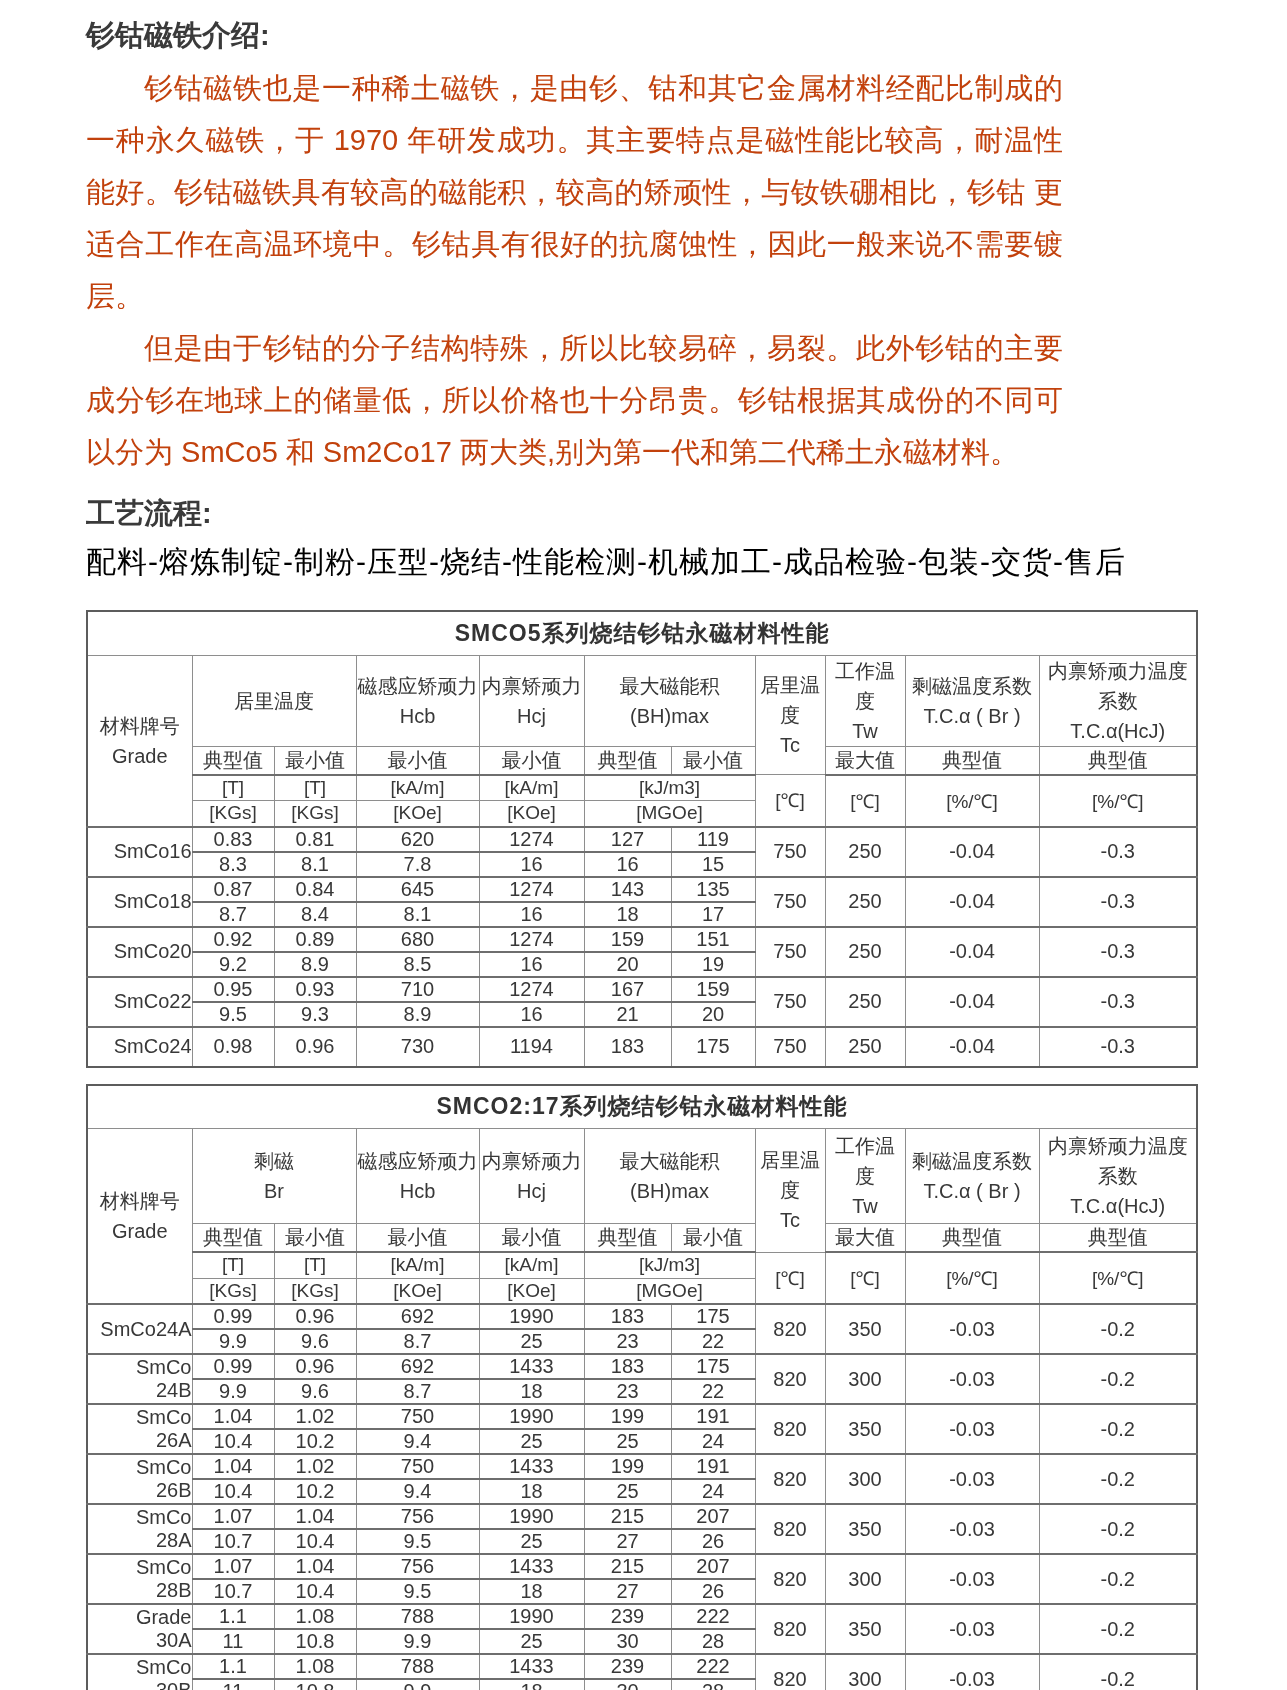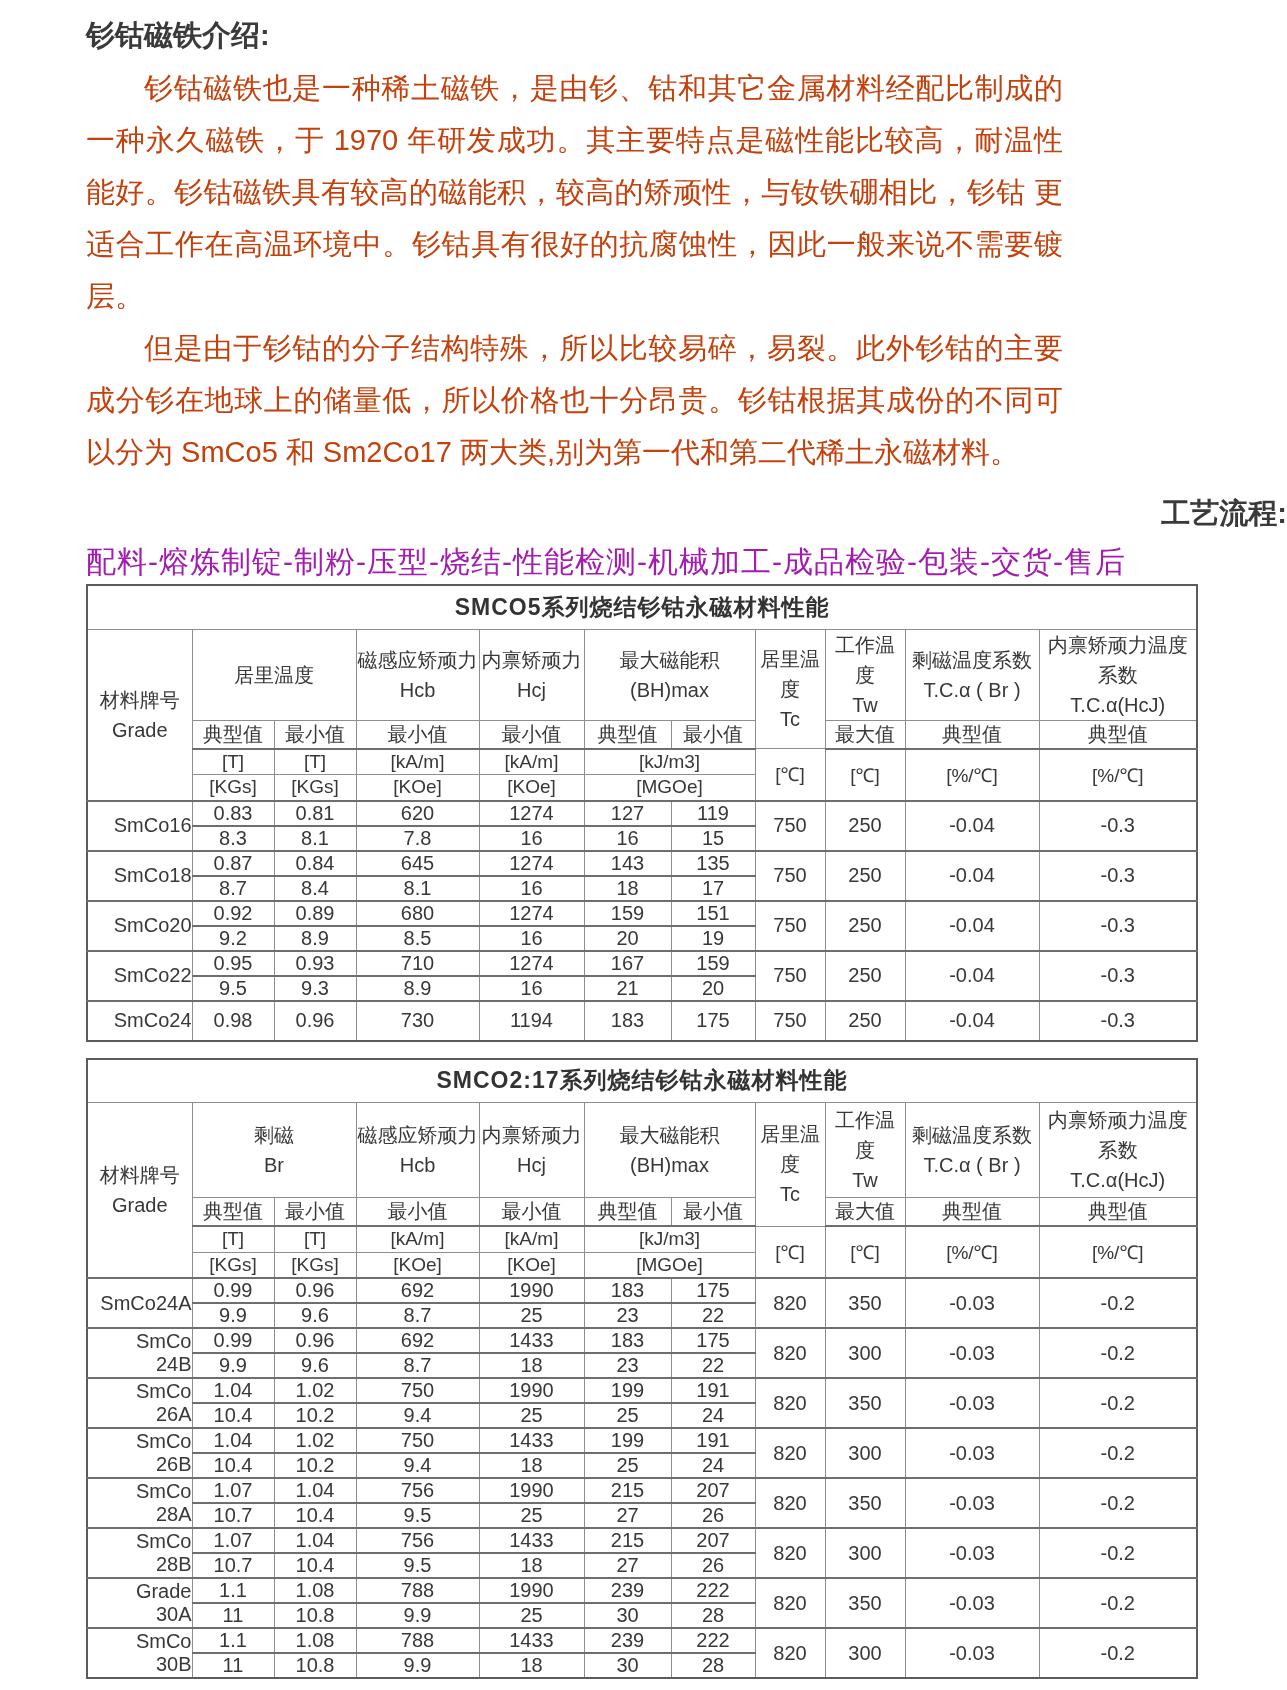--- a/index.html
+++ b/index.html
@@ -8,33 +8,33 @@
     width: 1287px; height: 1690px; background: #ffffff;
     font-family: "Liberation Sans", sans-serif;
     color: #4a4a4a; overflow: hidden;
   }
   .page { padding: 14px 0 0 86px; }
 
   .h-bold {
     font-size: 29px; font-weight: bold; color: #3a3a3a;
     margin: 0 0 6px 0; line-height: 42px;
   }
-  .h-bold.process { margin: 14px 0 0 0; text-align: right; }
+  .h-bold.process { margin: 14px 0 0 0; }
   .para {
     width: 977px; font-size: 29px; line-height: 52px; margin: 0;
     text-align: justify; text-indent: 2em; color: #c2410c;
   }
   .process-flow {
-    font-size: 30px; color: #a21caf; margin: 6px 0 0 0;
+    font-size: 30px; color: #000000; margin: 6px 0 0 0;
     line-height: 44px; letter-spacing: 1px;
   }
 
   table.spec {
     border-collapse: collapse; table-layout: fixed; width: 1110px;
-    border: 2px solid #5c5c5c; color: #383838;
+    margin-top: 26px; border: 2px solid #5c5c5c; color: #383838;
   }
   table.spec.t2 { margin-top: 16px; }
   table.spec td {
     border: 1px solid #8e8e8e; text-align: center; vertical-align: middle;
     padding: 0; font-size: 20px; overflow: hidden;
   }
   tr.title-row td { height: 44px; font-size: 23px; font-weight: bold; color: #333333; letter-spacing: 1px; }
   tr.group-row td { height: 90px; white-space: pre-line; line-height: 30px; }
   table.spec.t2 tr.group-row td { height: 95px; }
   td.grade-head { white-space: pre-line; line-height: 34px; text-align: left; padding-left: 8px; }

